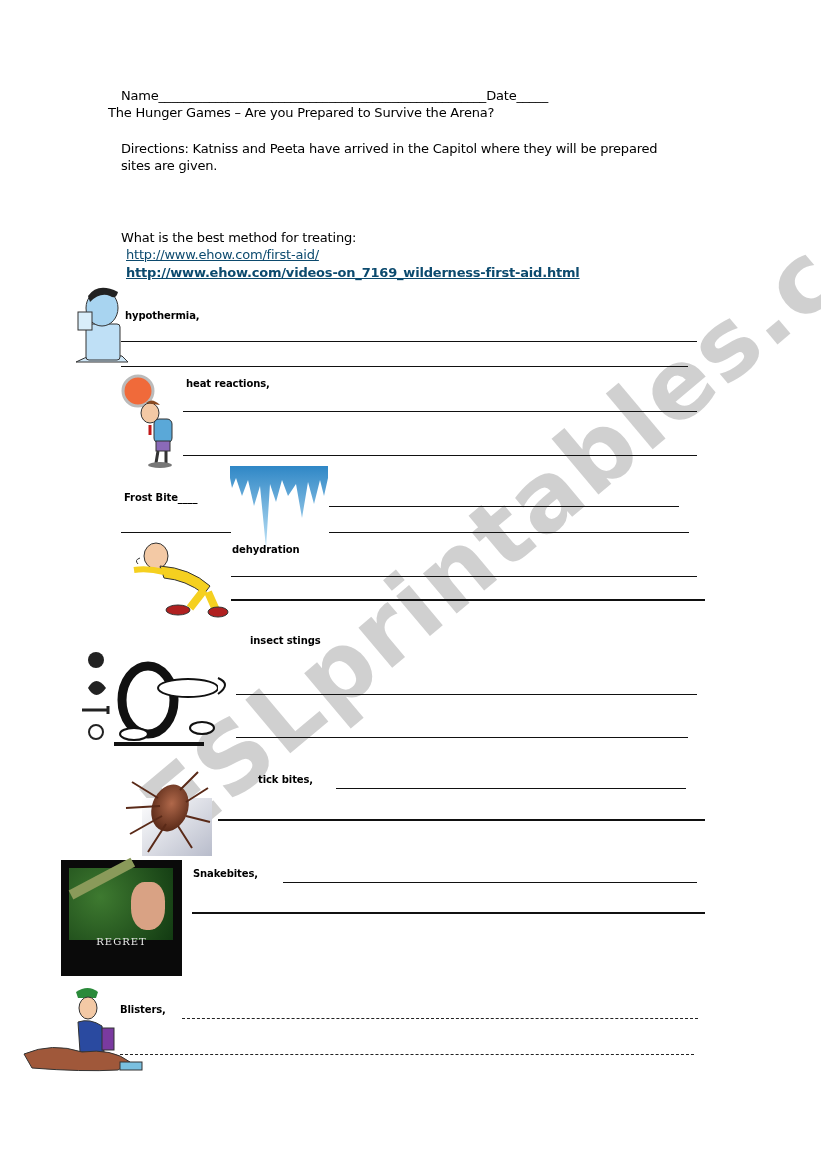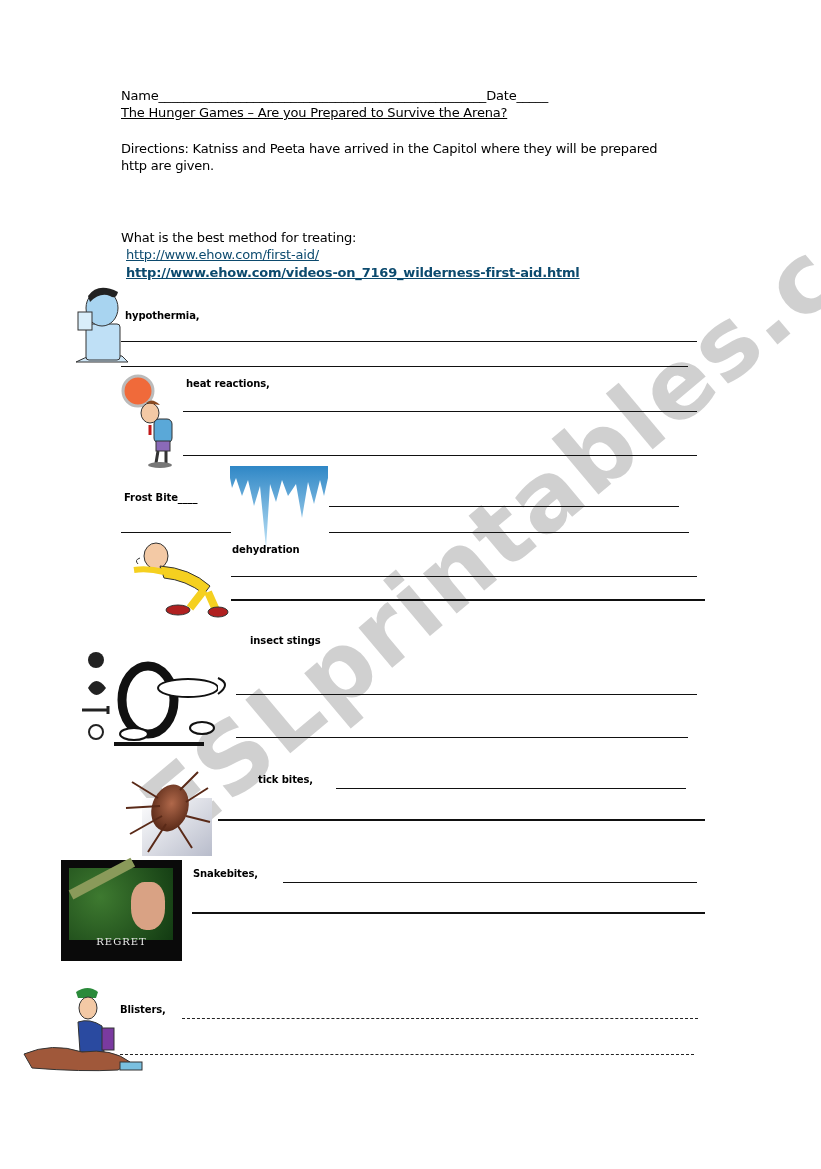--- a/index.html
+++ b/index.html
@@ -18,25 +18,25 @@
                letter-spacing: 2px; white-space: nowrap; pointer-events: none; }
 </style>
 </head>
 <body>
 
 <div class="watermark">ESLprintables.com</div>
 
 <div class="abs txt" style="left:121px; top:87px;">
   <span>Name</span><span>____________________________________________________</span><span>Date</span><span>_____</span>
 </div>
-<div class="abs txt" style="left:121px; top:104px;text-decoration:underline;">The Hunger Games – Are you Prepared to Survive the Arena?</div>
+<div class="abs txt" style="left:108px; top:104px;">The Hunger Games – Are you Prepared to Survive the Arena?</div>
 
 <div class="abs" style="left:121px; top:140px;">
   <div class="txt">Directions:  Katniss and Peeta have arrived in the Capitol where they will be prepared</div>
-  <div class="txt">http are given.</div>
+  <div class="txt">sites are given.</div>
 </div>
 
 <div class="abs txt" style="left:121px; top:229px;text-align:center;">What is the best method for treating:</div>
 <a class="abs link" style="left:126px; top:247px;">http://www.ehow.com/first-aid/</a>
 <a class="abs link" style="left:126px; top:265px;font-weight:bold;">http://www.ehow.com/videos-on_7169_wilderness-first-aid.html</a>
 
 <svg class="abs" style="left:72px; top:282px;" width="58" height="84">
   <path d="M4 80 Q20 70 50 74 L56 80 Z" fill="#cfe6f5" stroke="#333" stroke-width="1"></path>
   <rect x="14" y="42" width="34" height="36" rx="3" fill="#bfe0f6" stroke="#333" stroke-width="1"></rect>
   <ellipse cx="30" cy="26" rx="16" ry="18" fill="#a8d4f0" stroke="#333" stroke-width="1"></ellipse>
@@ -116,21 +116,21 @@
     </linearGradient>
   </defs>
   <rect x="30" y="30" width="70" height="58" fill="url(#shd)"></rect>
   <ellipse cx="58" cy="40" rx="18" ry="24" fill="url(#tk)" transform="rotate(20 58 40)"></ellipse>
   <path d="M46 30 L20 14 M48 38 L14 40 M50 48 L18 66 M54 56 L36 84 M68 22 L86 4 M74 34 L96 20 M74 48 L98 54 M66 58 L80 80" stroke="#5a2a18" stroke-width="2"></path>
 </svg>
 <div class="abs lbl" style="left:258px; top:774px;">tick bites,</div>
 <div class="line" style="left:336px; top:788px; width:350px;"></div>
 <div class="line thick" style="left:218px; top:819px; width:487px;"></div>
 
-<div class="abs" style="left:61px; top:860px; width:121px; height:101px; background:#0a0a0a;">
+<div class="abs" style="left:61px; top:860px; width:121px; height:116px; background:#0a0a0a;">
   <div class="abs" style="left:8px; top:8px; width:104px; height:72px; background:radial-gradient(circle at 30% 40%, #3e7a30, #123a12);"></div>
   <div class="abs" style="left:70px; top:22px; width:34px; height:48px; border-radius:40% 40% 45% 45%; background:#d9a284;"></div>
   <div class="abs" style="left:10px; top:30px; width:70px; height:10px; background:#8a9a5a; transform:rotate(-28deg); transform-origin:left center;"></div>
   <div class="abs" style="left:0; top:76px; width:121px; text-align:center; color:#eee; font-family:'DejaVu Serif', serif; font-size:10px; letter-spacing:1px;">REGRET</div>
 </div>
 <div class="abs lbl" style="left:193px; top:868px;">Snakebites,</div>
 <div class="line" style="left:283px; top:882px; width:414px;"></div>
 <div class="line thick" style="left:192px; top:912px; width:513px;"></div>
 
 <svg class="abs" style="left:22px; top:982px;" width="124" height="92">

